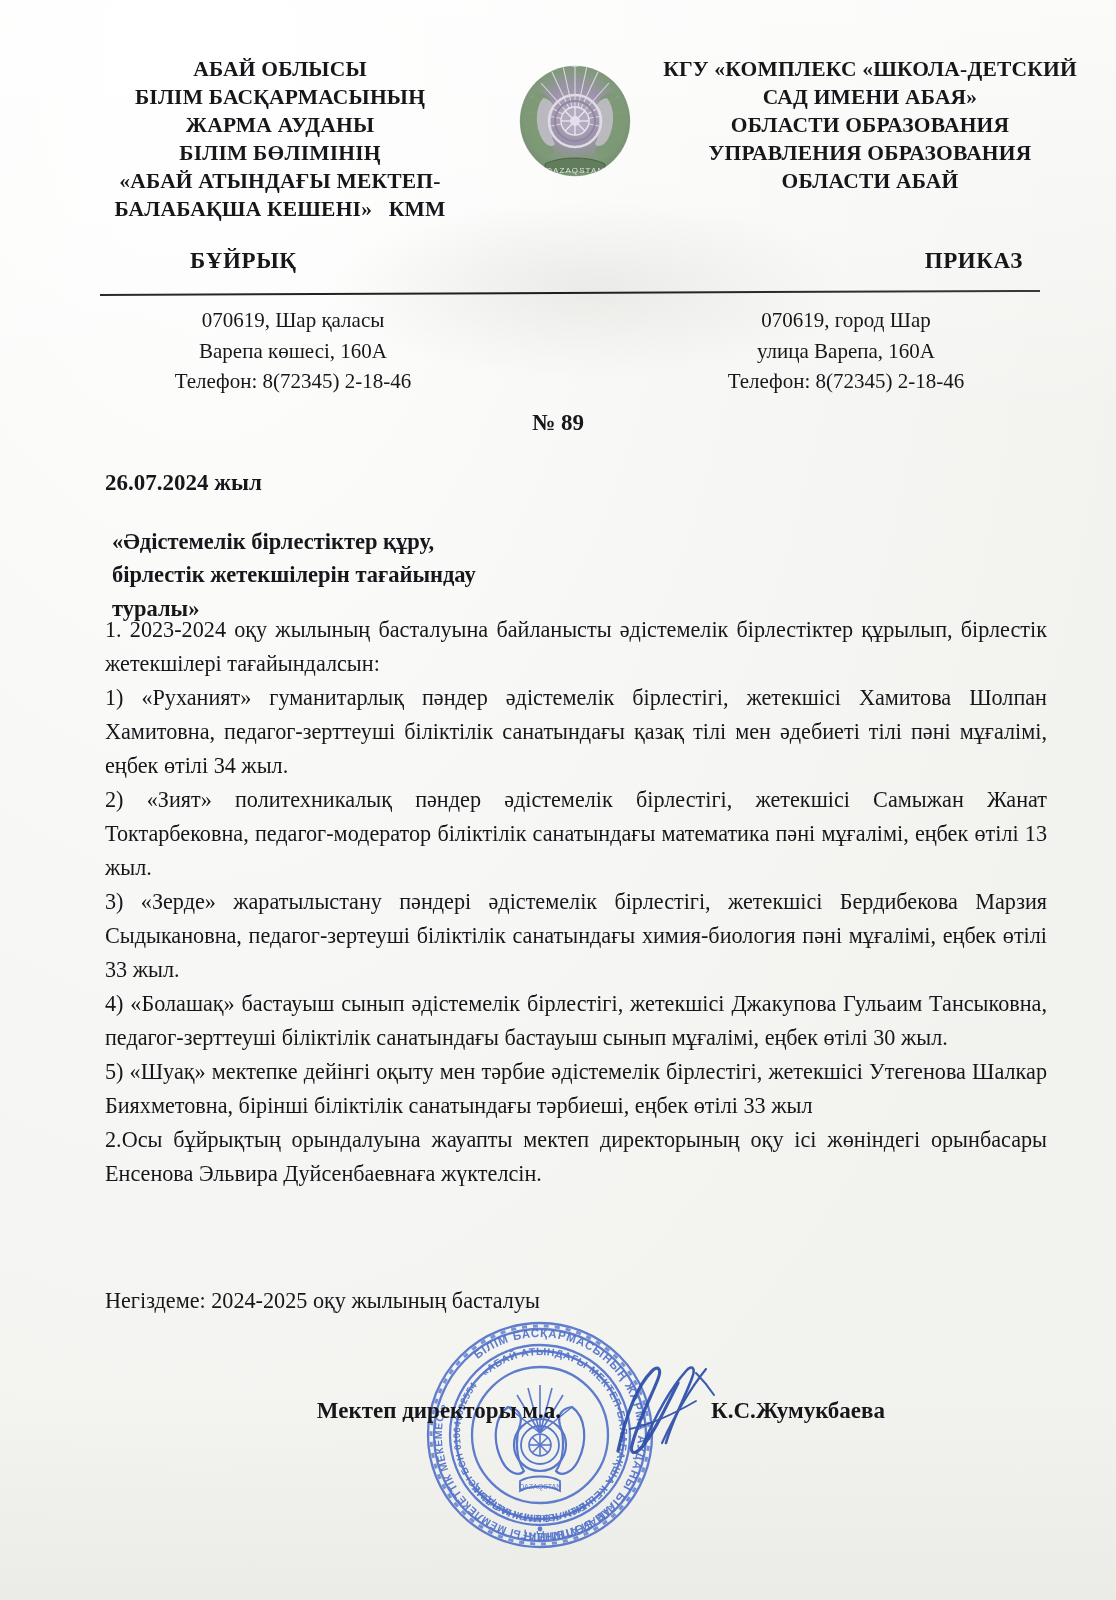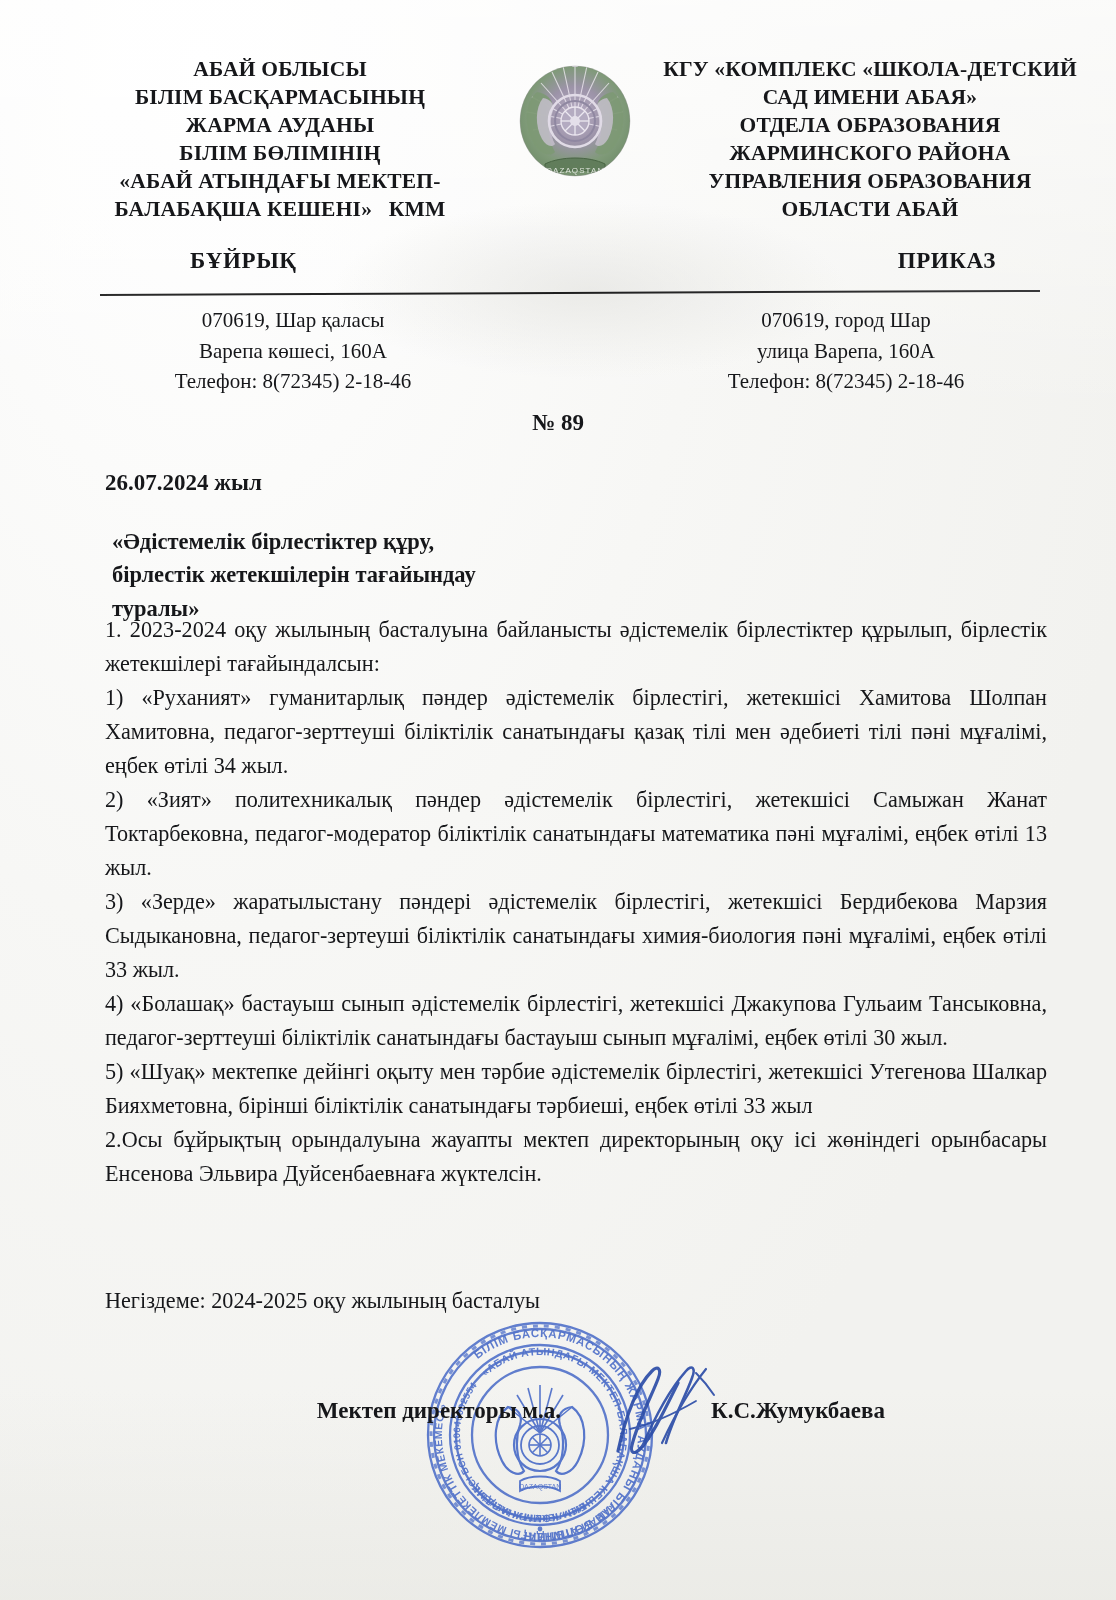--- a/index.html
+++ b/index.html
@@ -82,21 +82,21 @@
     position: absolute;
     left: 0; top: 248px;
     width: 1116px;
     display: flex;
     justify-content: space-between;
     font-weight: 700;
     font-size: 23px;
     letter-spacing: 0.6px;
   }
   .doctype-row .kz { margin-left: 190px; }
-  .doctype-row .ru { margin-right: 120px; }
+  .doctype-row .ru { margin-right: 93px; }
 
   
   .rule {
     position: absolute;
     left: 100px; top: 294px;
     width: 940px;
     height: 2px;
     background: linear-gradient(90deg, #2b2b2b 0%, #1c1c1c 45%, #39393b 100%);
     transform: rotate(-0.25deg);
     transform-origin: left center;
@@ -275,22 +275,21 @@
           <path d="M26 112 C42 104 70 104 86 112 L86 124 C70 116 42 116 26 124 Z" fill="#5f7b59" stroke="#44603f" stroke-width="1"></path>
           <text x="56" y="121" text-anchor="middle" font-family="'Liberation Sans', sans-serif" font-size="8" letter-spacing="1.1" fill="#e8ecE6">QAZAQSTAN</text>
         </g>
         <circle cx="56" cy="69" r="55" fill="none" stroke="#8a8a8a" stroke-width="0.7" opacity="0.5"></circle>
       </svg>
     </div>
 
     <div class="header-col right">
       <span class="hline">КГУ «КОМПЛЕКС «ШКОЛА-ДЕТСКИЙ</span>
       <span class="hline">САД ИМЕНИ АБАЯ»</span>
-      <span class="hline">ОТДЕЛА ОБРАЗОВАНИЯ</span>
-      <span class="hline">ЖАРМИНСКОГО РАЙОНА</span>
+      <span class="hline">ОБЛАСТИ ОБРАЗОВАНИЯ</span>
       <span class="hline">УПРАВЛЕНИЯ ОБРАЗОВАНИЯ</span>
       <span class="hline">ОБЛАСТИ АБАЙ</span>
     </div>
   </div>
 
   <div class="doctype-row">
     <span class="kz">БҰЙРЫҚ</span>
     <span class="ru">ПРИКАЗ</span>
   </div>
 

